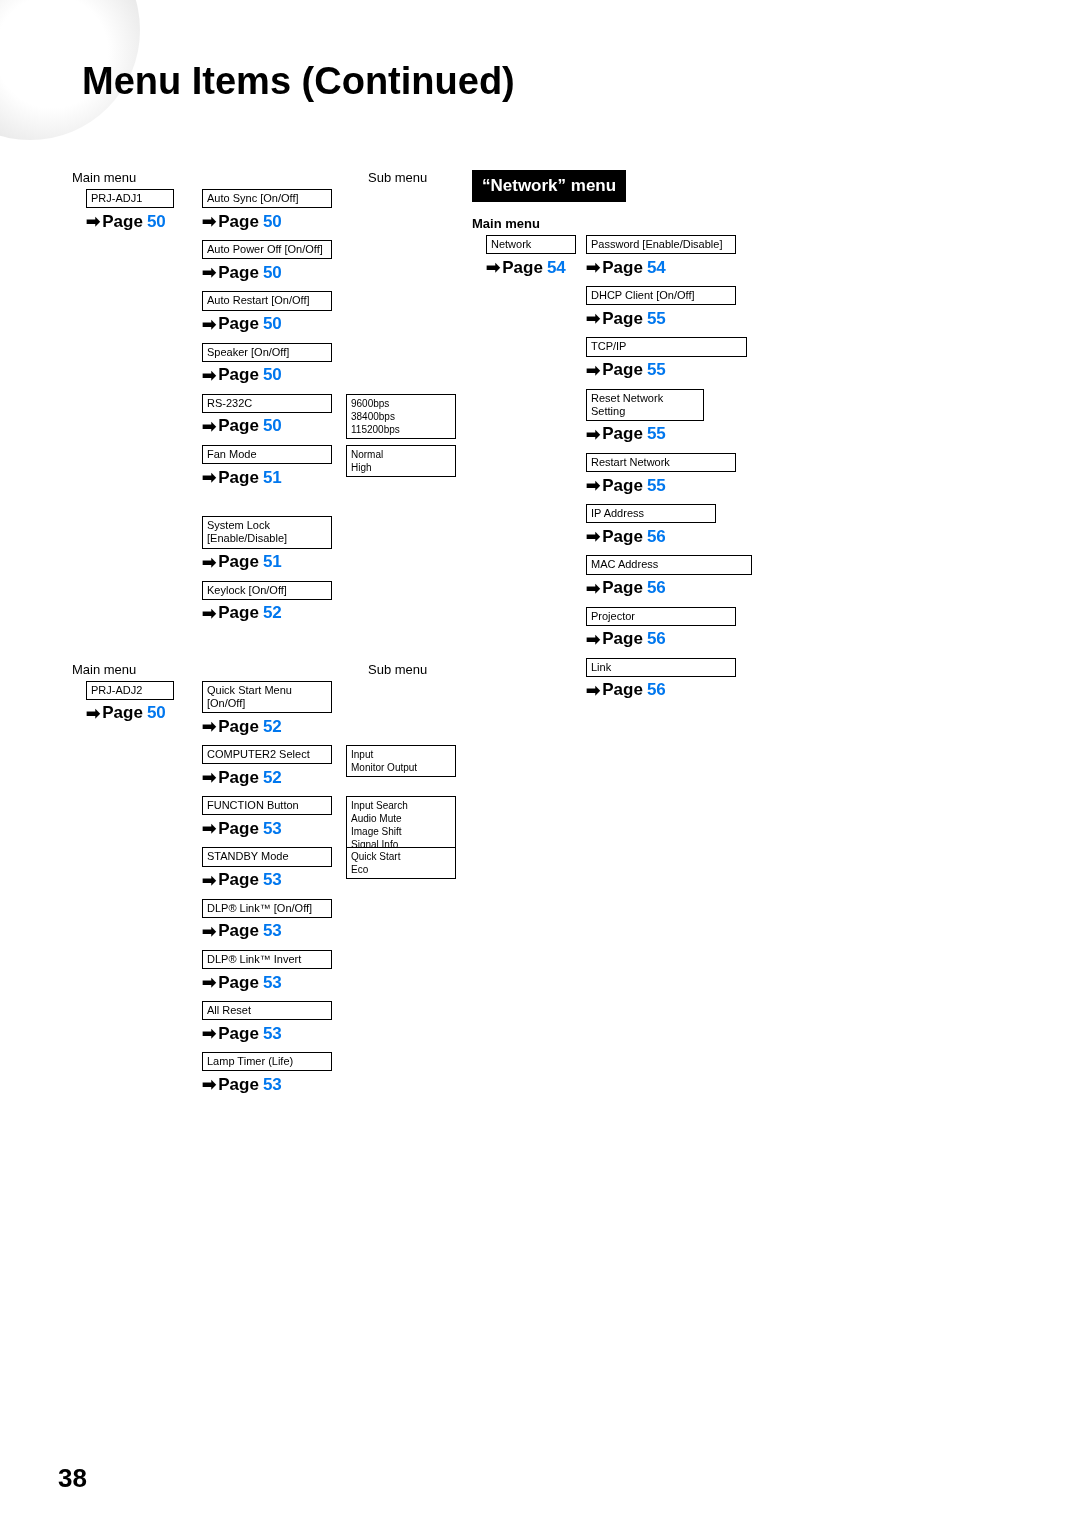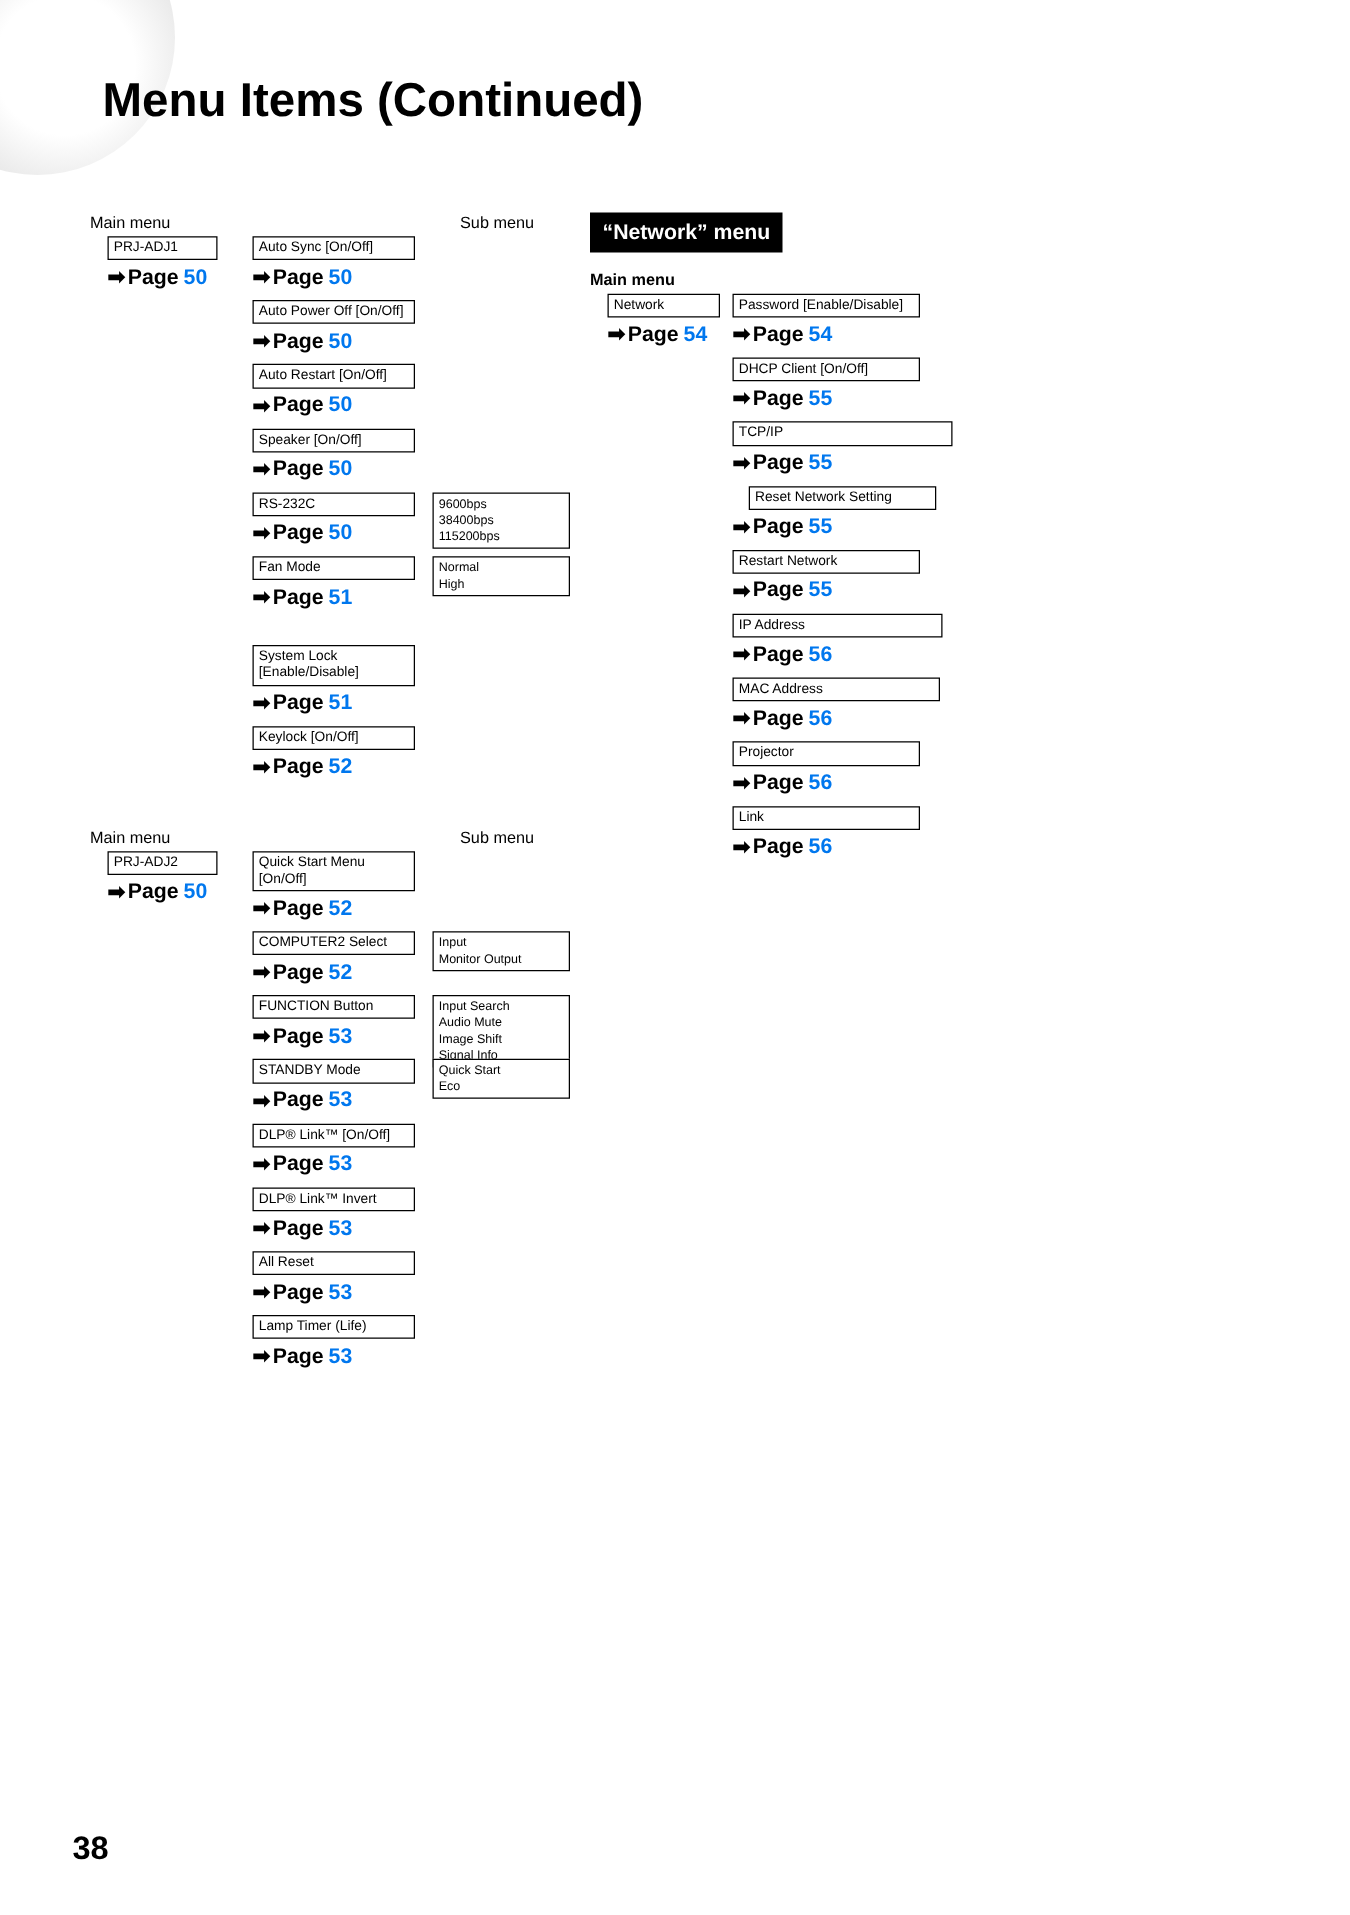--- a/index.html
+++ b/index.html
@@ -323,45 +323,45 @@
           </div>
           <div class="item-row">
             <div class="box item-box" style="width: 150px; white-space: pre-line;">DHCP Client [On/Off]</div>
             <div class="page-ref">
               <span class="arrow">➡</span>
               <span>Page</span>
               <span class="num">55</span>
             </div>
           </div>
           <div class="item-row">
-            <div class="box item-box" style="width: 176px; white-space: pre-line;">TCP/IP</div>
+            <div class="box item-box" style="width: 161px; white-space: pre-line;">TCP/IP</div>
             <div class="page-ref">
               <span class="arrow">➡</span>
               <span>Page</span>
               <span class="num">55</span>
             </div>
           </div>
           <div class="item-row">
-            <div class="box item-box" style="width: 150px; white-space: pre-line; margin-left: 13px;">Reset Network Setting</div>
+            <div class="box item-box" style="width: 118px; white-space: pre-line;">Reset Network Setting</div>
             <div class="page-ref">
               <span class="arrow">➡</span>
               <span>Page</span>
               <span class="num">55</span>
             </div>
           </div>
           <div class="item-row">
             <div class="box item-box" style="width: 150px; white-space: pre-line;">Restart Network</div>
             <div class="page-ref">
               <span class="arrow">➡</span>
               <span>Page</span>
               <span class="num">55</span>
             </div>
           </div>
           <div class="item-row">
-            <div class="box item-box" style="width: 168px; white-space: pre-line;">IP Address</div>
+            <div class="box item-box" style="width: 130px; white-space: pre-line;">IP Address</div>
             <div class="page-ref">
               <span class="arrow">➡</span>
               <span>Page</span>
               <span class="num">56</span>
             </div>
           </div>
           <div class="item-row">
             <div class="box item-box" style="width: 166px; white-space: pre-line;">MAC Address</div>
             <div class="page-ref">
               <span class="arrow">➡</span>

